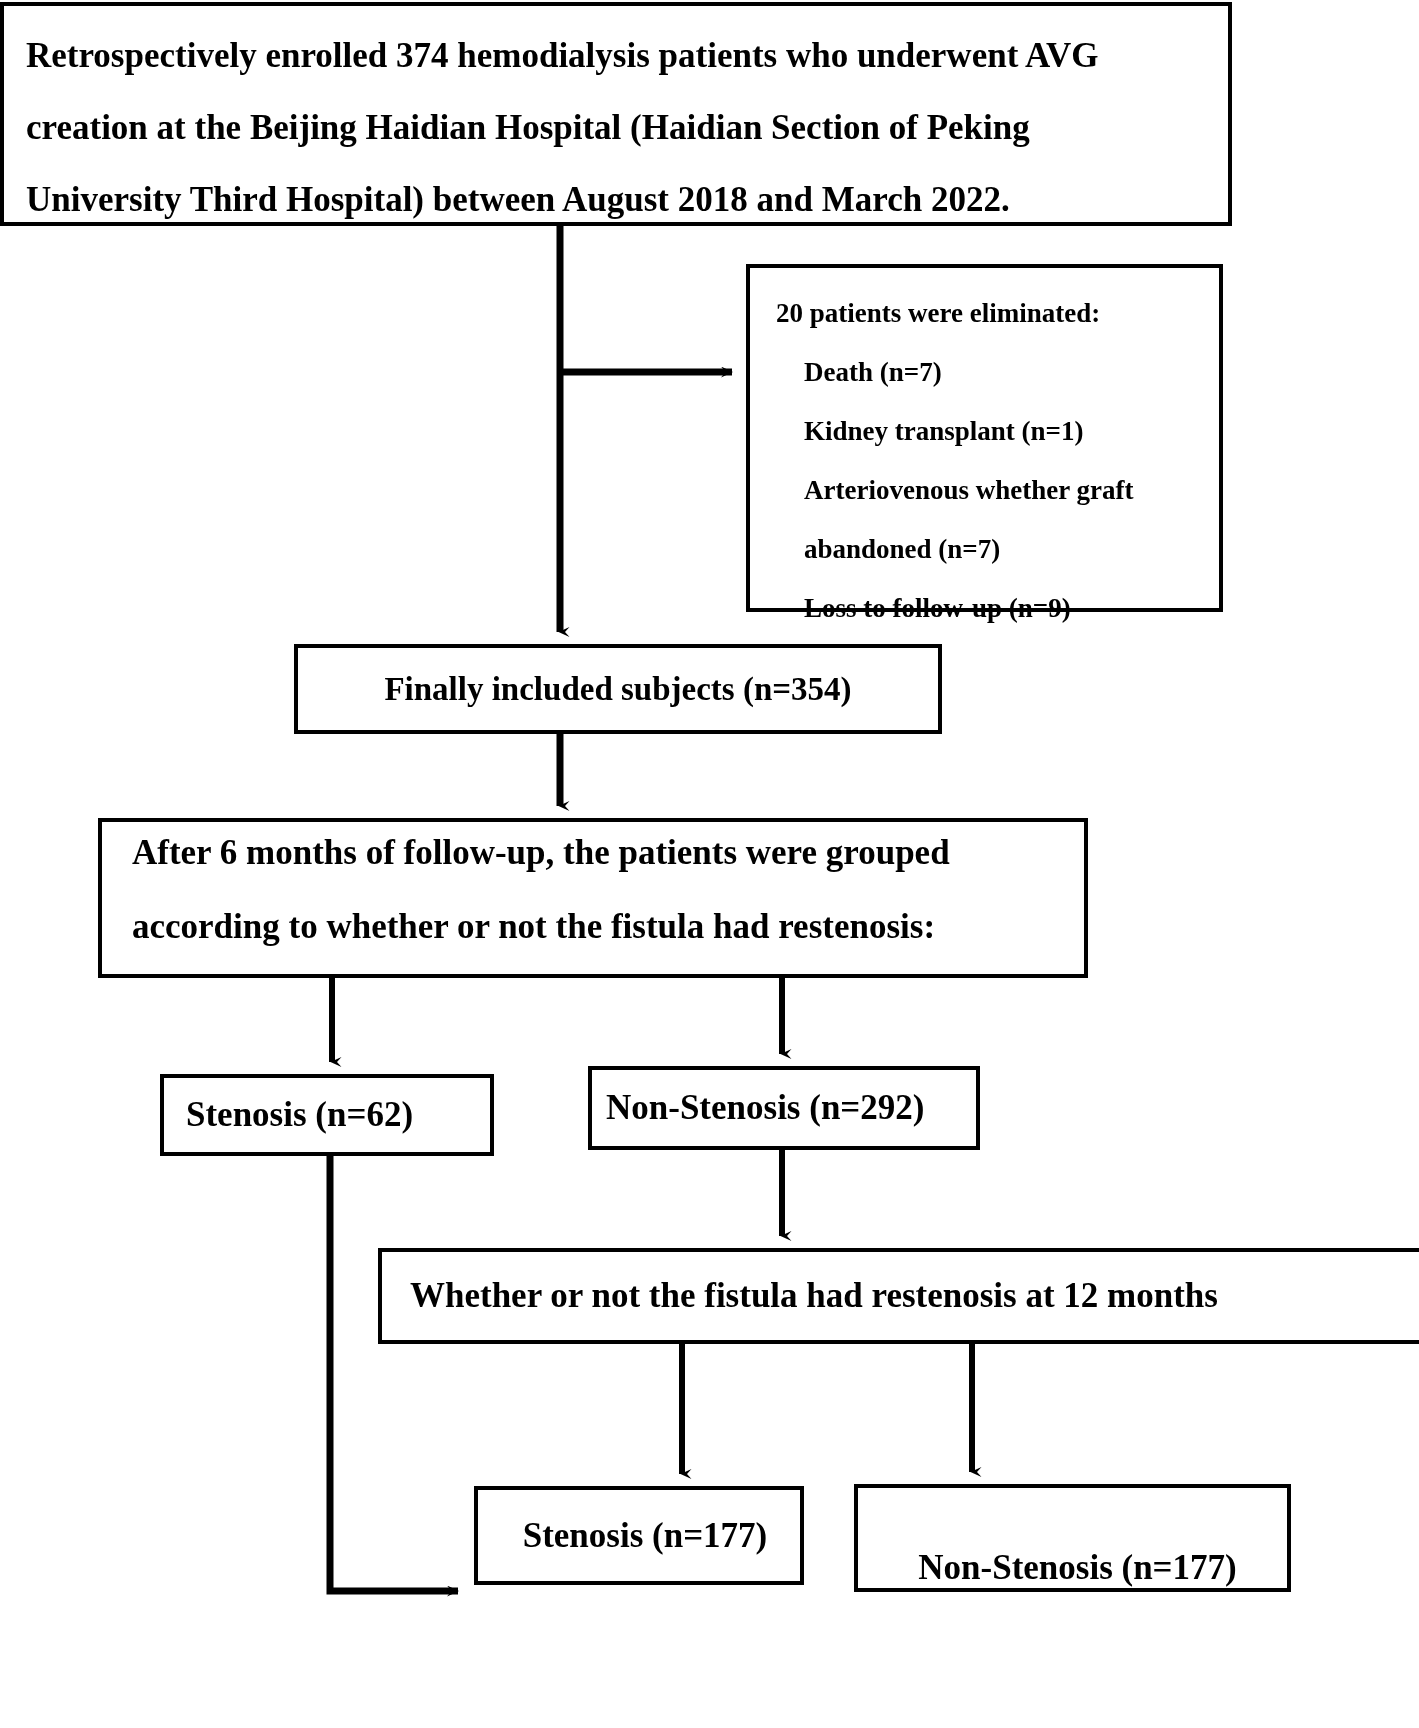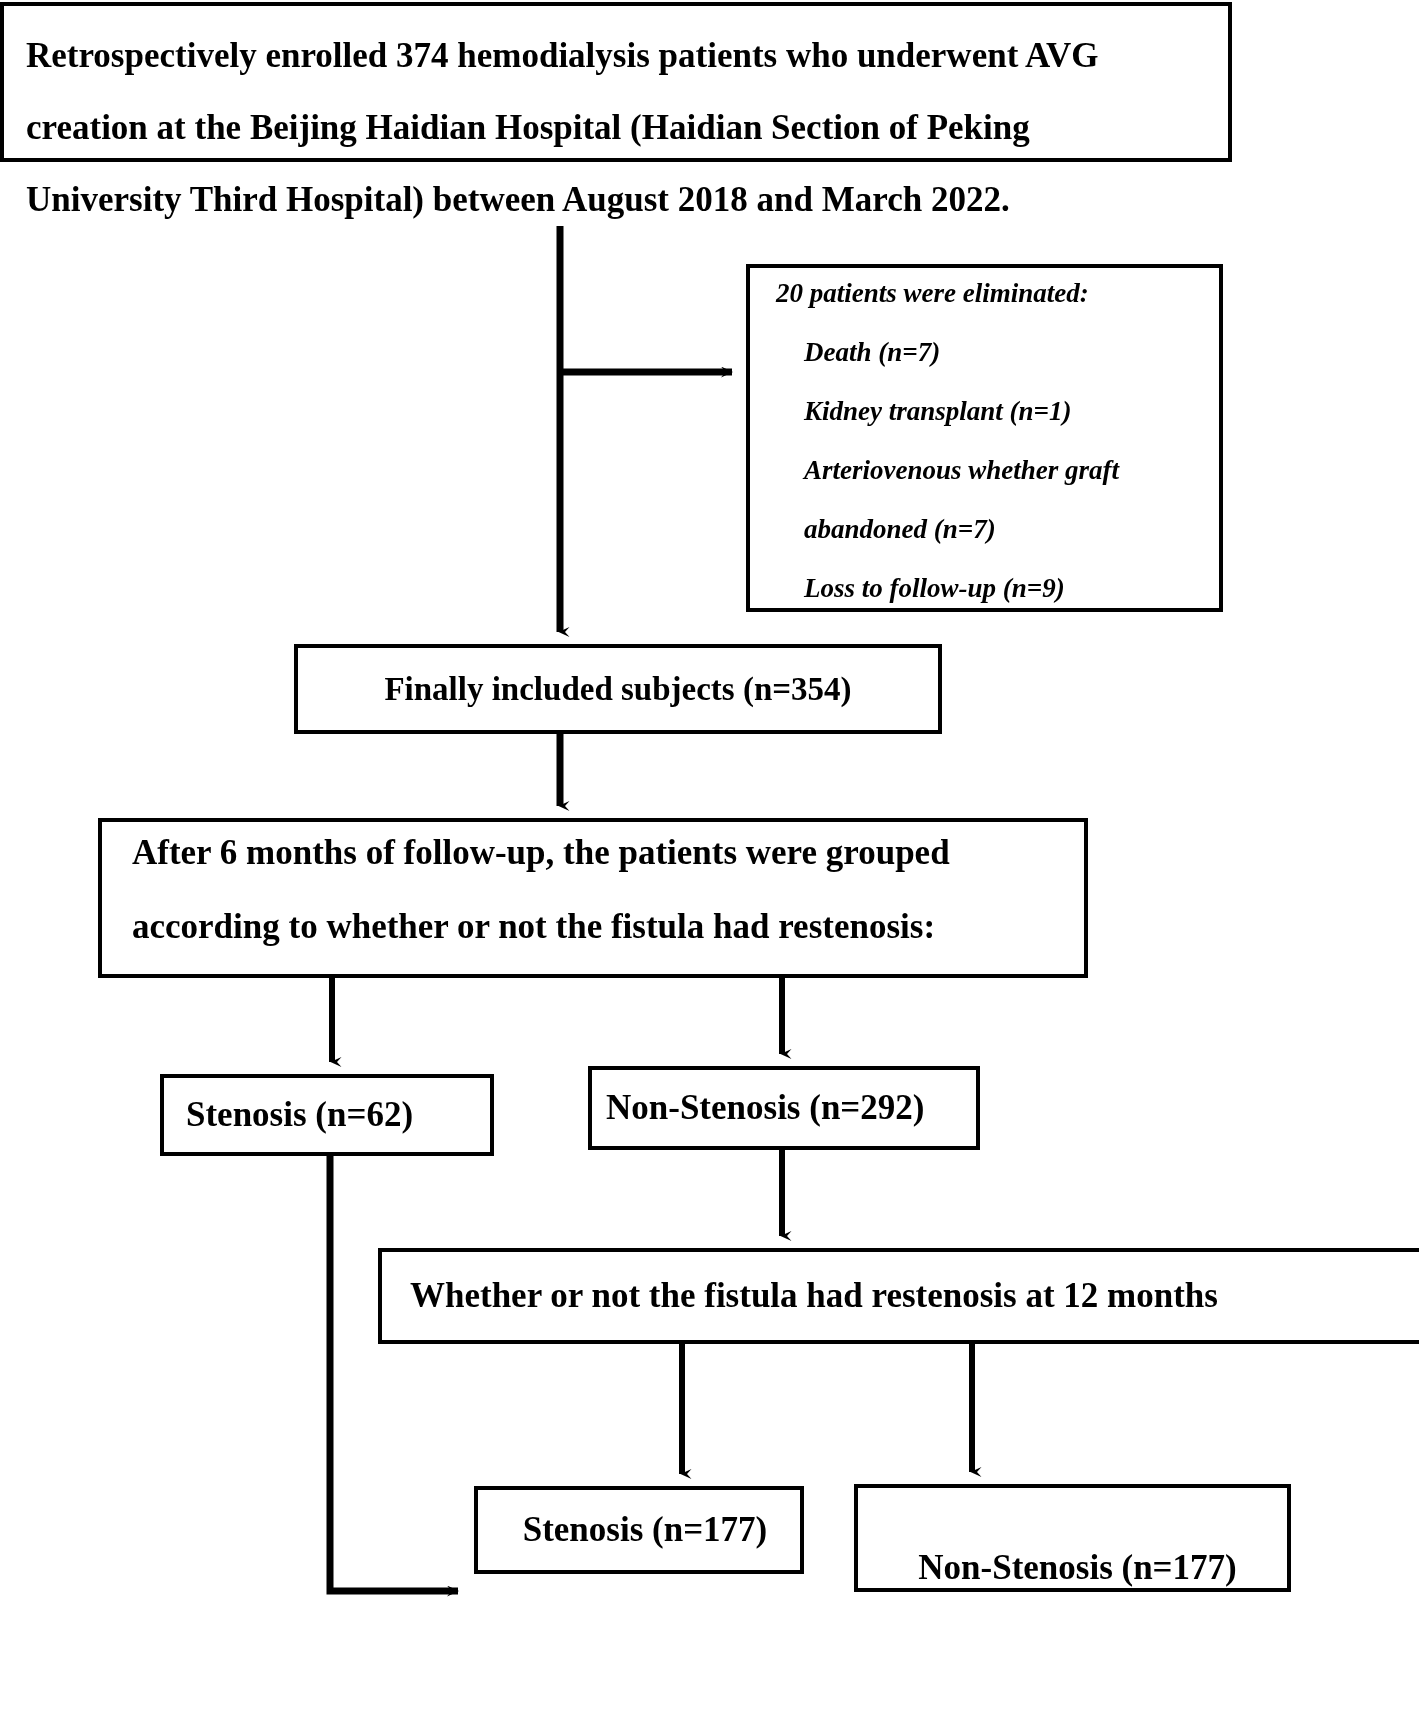--- a/index.html
+++ b/index.html
@@ -38,34 +38,33 @@
   .node .line {
     white-space: nowrap;
   }
   .node.wrap .line {
     white-space: normal;
   }
 
   
   #node-enrolled {
     left: 0px; top: 2px;
-    width: 1232px; height: 160px;
+    width: 1232px; height: 224px;
     padding: 14px 18px 11px 22px;
     font-size: 35px;
     line-height: 72px;
     justify-content: flex-start;
   }
   #node-excluded {
     left: 746px; top: 264px;
     width: 477px; height: 348px;
     padding: 16px 10px 10px 26px;
     font-size: 27px;
     line-height: 59px;
-    justify-content: center;
-    font-style: italic;
+    justify-content: space-between;
   }
   #node-excluded .indent {
     padding-left: 28px;
   }
   #node-included {
     left: 294px; top: 644px;
     width: 648px; height: 90px;
     padding: 0 16px;
     font-size: 33px;
     align-items: center;
@@ -93,21 +92,21 @@
   }
   #node-twelve {
     left: 378px; top: 1248px;
     width: 1152px; height: 96px;
     padding: 0 0 0 28px;
     font-size: 35px;
     justify-content: center;
   }
   #node-sten12 {
     left: 474px; top: 1486px;
-    width: 330px; height: 88px;
+    width: 330px; height: 99px;
     padding: 0 0 0 12px;
     font-size: 35px;
     justify-content: center;
     align-items: center;
   }
   #node-nonsten12 {
     left: 854px; top: 1484px;
     width: 437px; height: 108px;
     padding: 0 0 0 10px;
     font-size: 35px;

